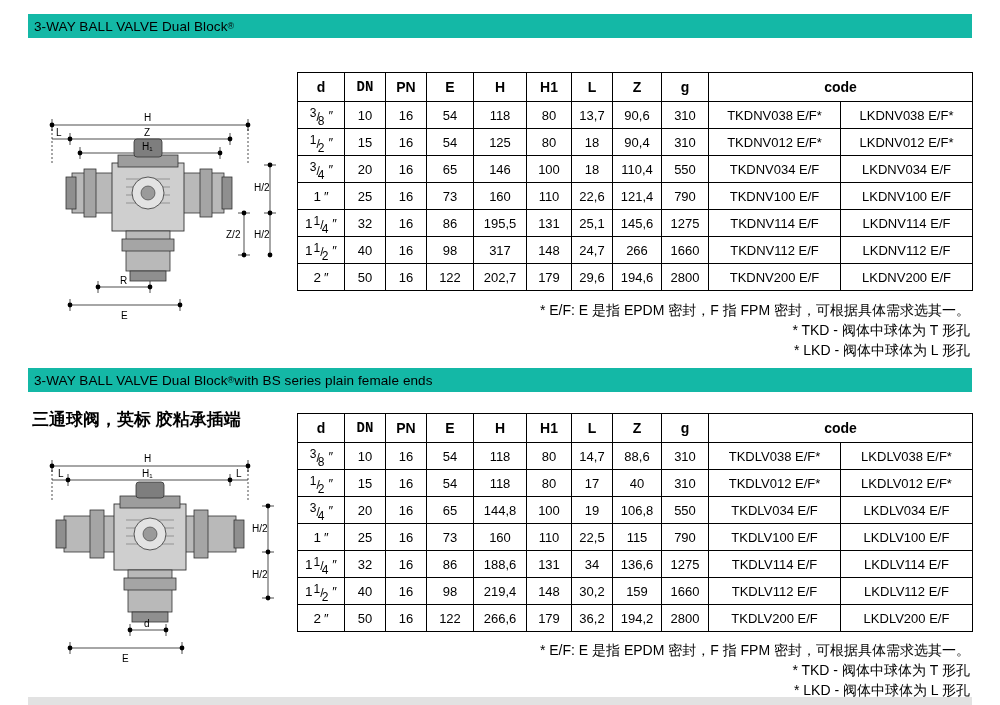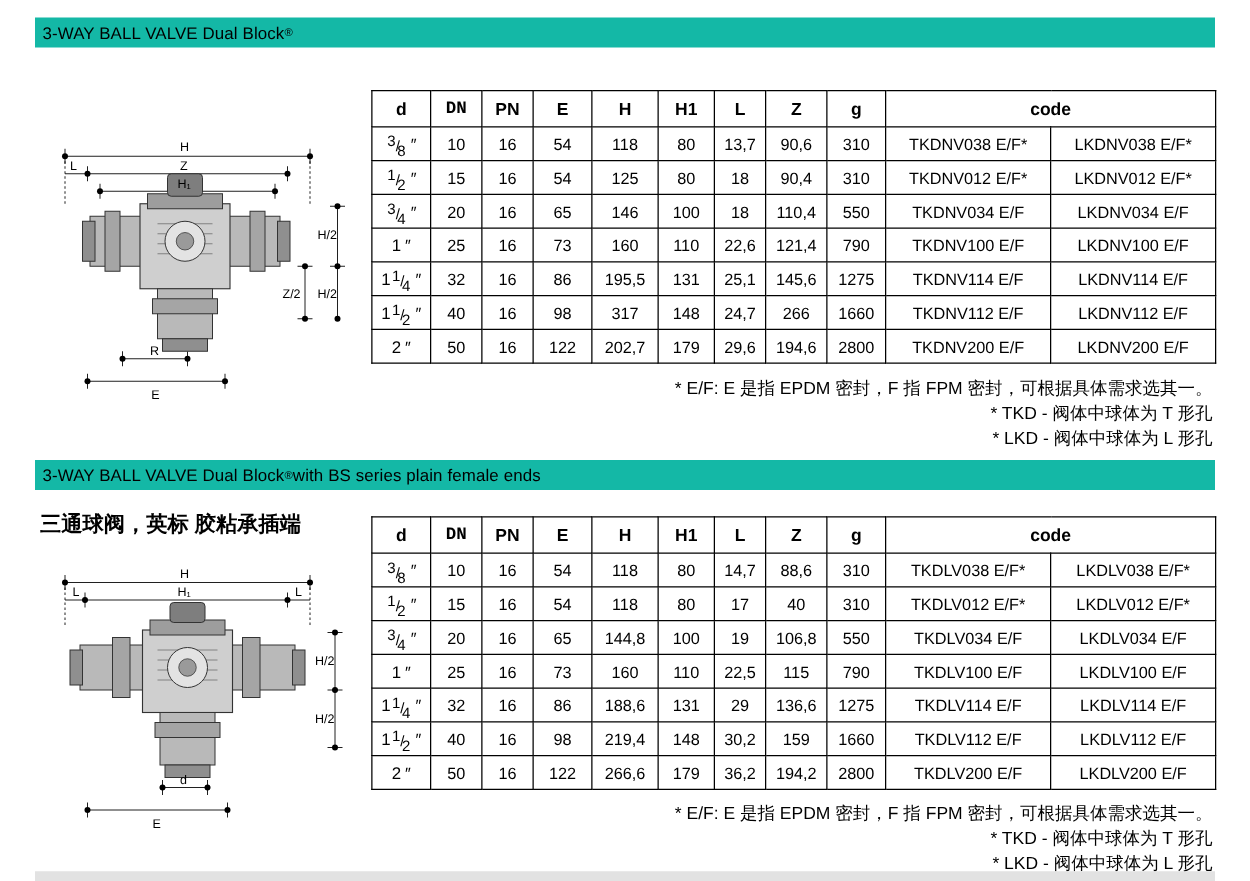--- a/index.html
+++ b/index.html
@@ -487,21 +487,21 @@
         <td class="c-code1">TKDLV100 E/F</td>
         <td class="c-code2">LKDLV100 E/F</td>
       </tr>
       <tr>
         <td class="c-d"><span class="dcell"><span class="pr">1</span><span class="frac"><span class="num">1</span><span class="sl">/</span><span class="den">4</span></span><span class="qt">″</span></span></td>
         <td>32</td>
         <td>16</td>
         <td>86</td>
         <td>188,6</td>
         <td>131</td>
-        <td>29</td>
+        <td>34</td>
         <td>136,6</td>
         <td>1275</td>
         <td class="c-code1">TKDLV114 E/F</td>
         <td class="c-code2">LKDLV114 E/F</td>
       </tr>
       <tr>
         <td class="c-d"><span class="dcell"><span class="pr">1</span><span class="frac"><span class="num">1</span><span class="sl">/</span><span class="den">2</span></span><span class="qt">″</span></span></td>
         <td>40</td>
         <td>16</td>
         <td>98</td>

